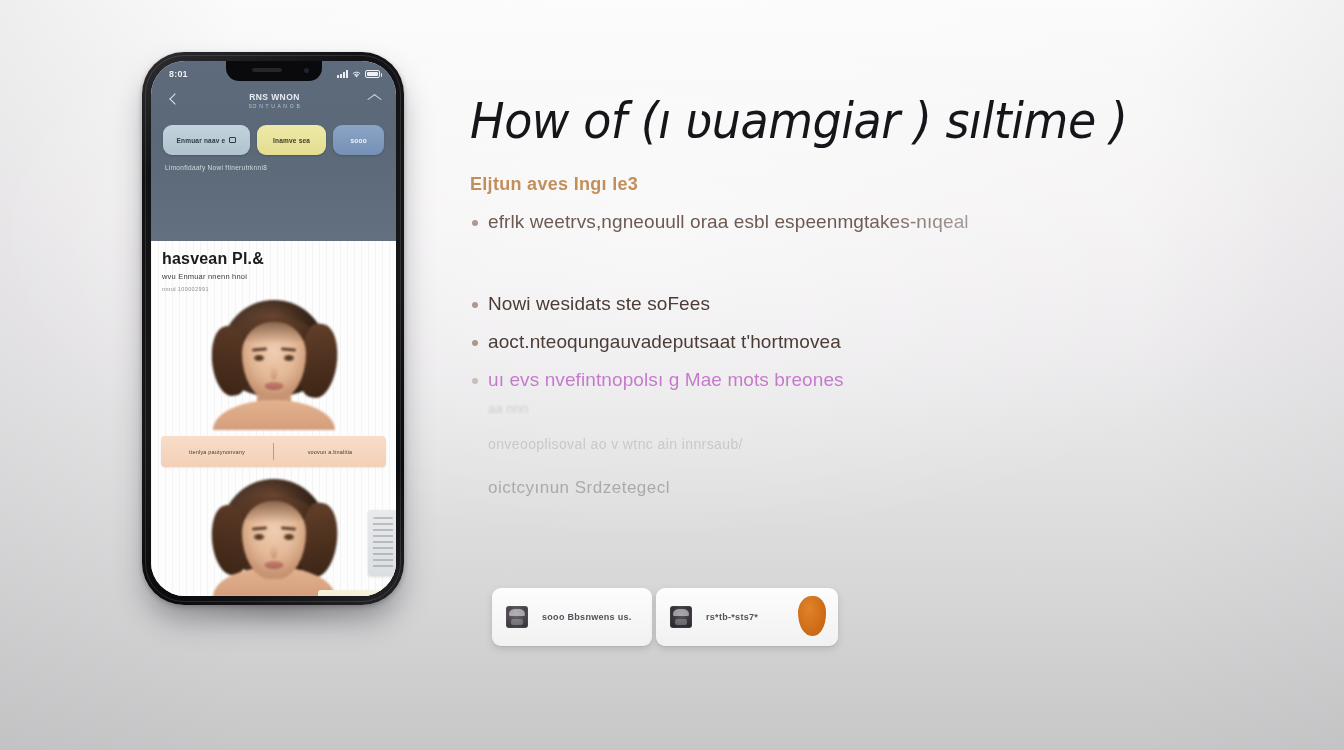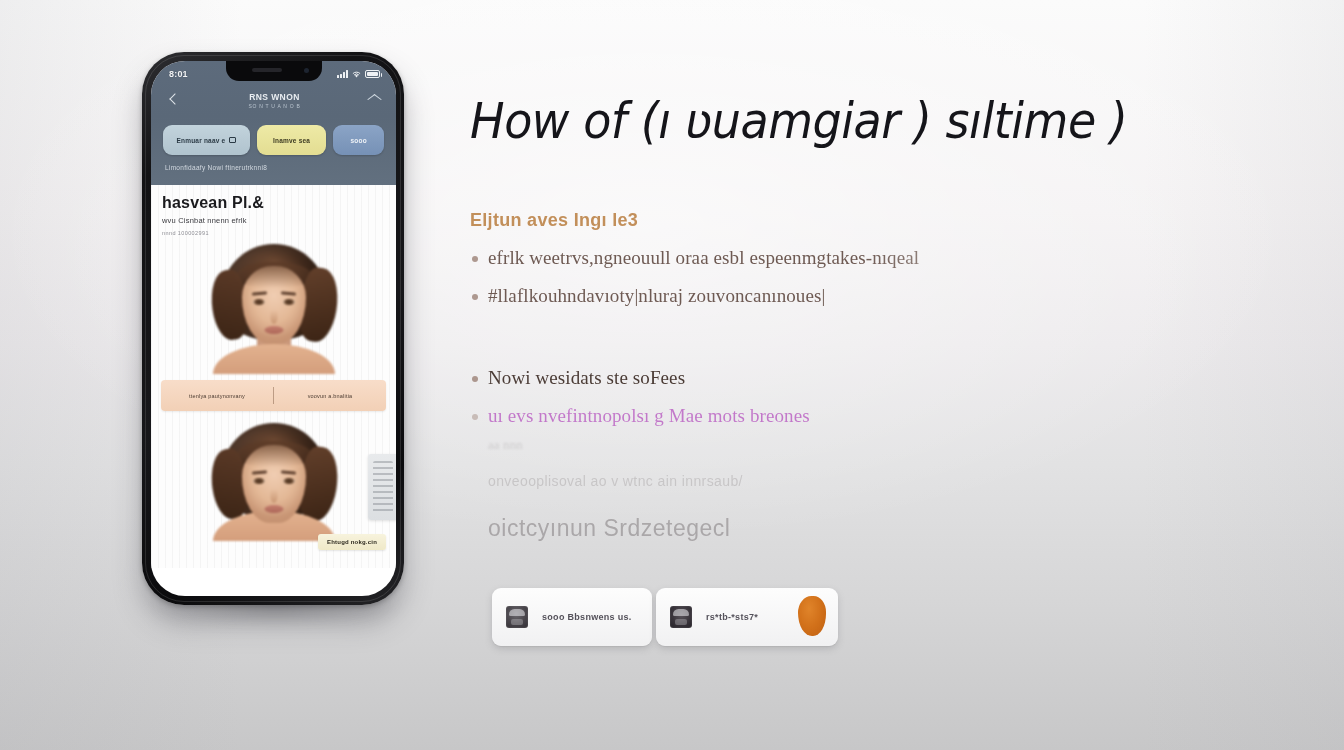--- a/index.html
+++ b/index.html
@@ -67,21 +67,21 @@
     width: 100%;
     height: 100%;
     border-radius: 34px;
     overflow: hidden;
     background: #fff;
   }
 
   
   .app-header {
     position: relative;
-    height: 124px;
+    height: 180px;
     background: linear-gradient(to bottom, #5d6b7c 0%, #5a6878 45%, #62707f 100%);
     padding: 0 10px;
   }
   .notch {
     position: absolute;
     top: 0; left: 50%;
     transform: translateX(-50%);
     width: 96px; height: 20px;
     background: #0a0a0c;
     border-radius: 0 0 13px 13px;
@@ -466,42 +466,41 @@
     font-weight: normal;
     font-style: italic;
     color: #15151a;
     letter-spacing: -0.5px;
     white-space: nowrap;
     transform: scaleX(0.92);
     transform-origin: left center;
     filter: blur(0.25px);
   }
 
-  .section { margin-top: 60px; }
+  .section { margin-top: 24px; }
   .section.s2 { margin-top: 60px; }
 
   .sec-heading {
     font-size: 18px;
     font-weight: bold;
     color: #c08a52;
     letter-spacing: 0.3px;
     filter: blur(0.5px);
     opacity: 0.95;
   }
 
   .bullet {
     position: relative;
     margin-top: 16px;
     padding-left: 18px;
     font-size: 19px;
     letter-spacing: 0.1px;
     color: #6e5a53;
     white-space: nowrap;
     filter: blur(0.35px);
-    font-family: Liberation Serif, serif;
   }
   .bullet::before {
     content: "";
     position: absolute;
     left: 2px; top: 9px;
     width: 6px; height: 6px;
     border-radius: 50%;
     background: #9b8176;
     opacity: 0.8;
   }
@@ -531,21 +530,21 @@
     color: #b6b3b4;
     opacity: 0.6;
     letter-spacing: 0.4px;
     filter: blur(0.7px);
     white-space: nowrap;
   }
 
   .subcaption {
     margin-top: 26px;
     padding-left: 18px;
-    font-size: 23px;
+    font-size: 17px;
     color: #9a9698;
     opacity: 0.75;
     letter-spacing: 0.5px;
     filter: blur(0.65px);
     white-space: nowrap;
   }
 
   
   .actions {
     position: absolute;
@@ -675,21 +674,21 @@
       </div>
 
       <div class="header-note">Limonfidaafy Nowi ftinerutrknni8</div>
     </div>
 
     <div class="app-body">
       <div class="paper-lines"></div>
 
       <div class="article-head">
         <div class="article-title">hasvean Pl.&amp;</div>
-        <div class="article-sub">wvu Cisnbat nnenn efrlk</div>
+        <div class="article-sub">wvu Enmuar nnenn hnoi</div>
         <div class="article-caption">nnnd 100002991</div>
       </div>
 
       <div class="photo pt-blur">
         <div class="pt-hair"></div>
         <div class="pt-neck"></div>
         <div class="pt-shoulder"></div>
         <div class="pt-face">
           <div class="pt-brow l"></div>
           <div class="pt-brow r"></div>
@@ -732,25 +731,25 @@
   </div>
 </div>
 
 <div class="content">
 
   <div class="headline">How of (ı ʋuamgiar ) sıltime )</div>
 
   <div class="section">
     <div class="sec-heading">Eljtun aves Ingı le3</div>
     <div class="bullet fade">efrlk weetrvs,ngneouull oraa esbl espeenmgtakes-nıqeal</div>
-    <div class="bullet fade">#llaflkouhndavıoty|nluraj zouvoncanınoues|</div>
   </div>
 
   <div class="section s2">
     <div class="bullet dark">Nowi wesidats ste soFees</div>
+    <div class="bullet dark">aoct.nteoqungauvadeputsaat t'hortmovea</div>
     <div class="bullet ghost">uı evs nvefintnopolsı g Mae mots breones</div>
     <div class="bullet tiny">aa  nnn</div>
     <div class="faint-line">onveooplisoval ao v  wtnc ain innrsaub/</div>
     <div class="subcaption">oictcyınun   Srdzetegecl</div>
   </div>
 
 </div>
 
 <div class="actions">
 

